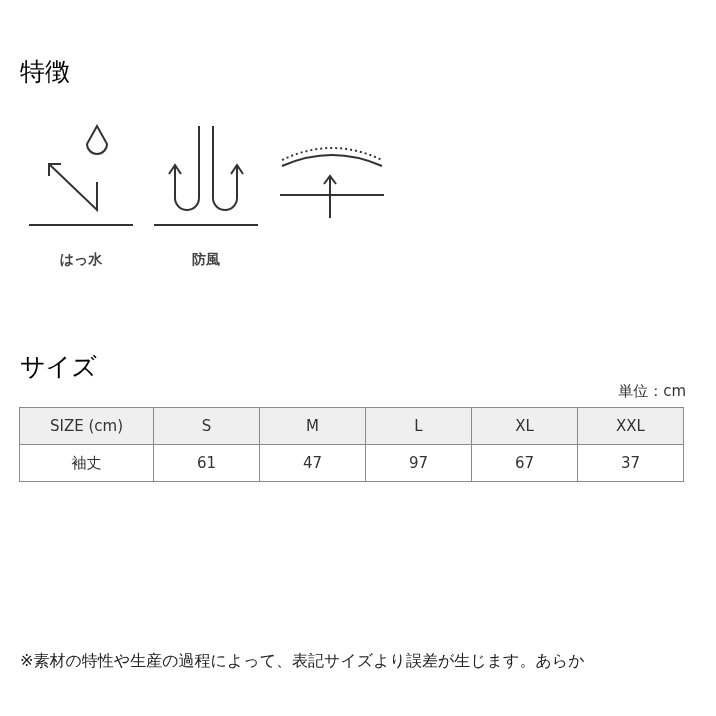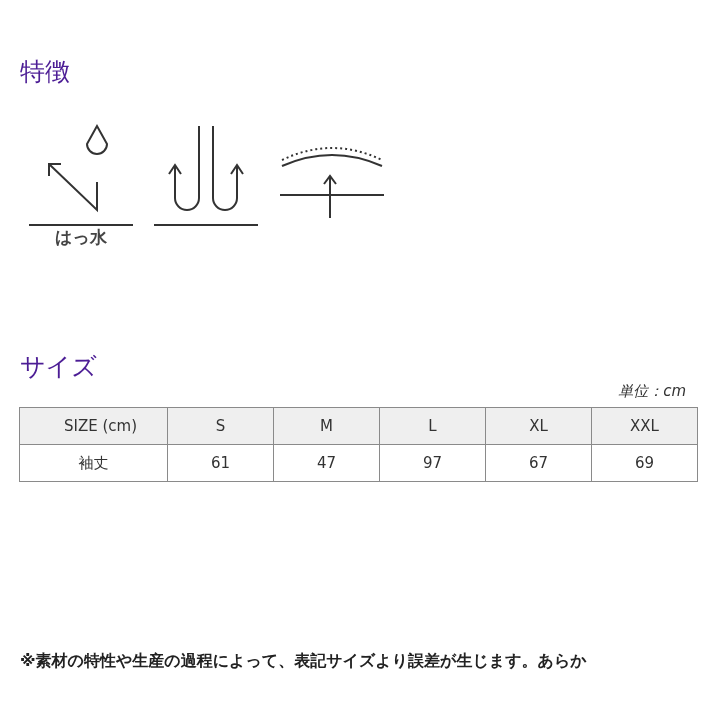--- a/index.html
+++ b/index.html
@@ -1,30 +1,30 @@
 <!DOCTYPE html>
 <html><head>
 <meta charset="utf-8">
 <style>
   html, body { margin:0; padding:0; background:#fff; }
   body { width:716px; height:716px; position:relative; overflow:hidden;
          font-family:"DejaVu Sans", "Liberation Sans", sans-serif; color:#222; }
-  .h { position:absolute; left:20px; font-size:25px; font-weight:500; color:#4c1d95; margin:0; }
+  .h { position:absolute; left:20px; font-size:25px; font-weight:500; color:#000000; margin:0; }
   .feature { position:absolute; top:118px; width:104px; height:150px; }
   .feature svg { position:absolute; left:0; top:0; }
-  .feature .lbl { position:absolute; top:108px; left:0; width:104px; text-align:center;
-                  font-size:17px; font-weight:bold; color:#444; }
-  .unit { position:absolute; right:30px; top:382px; font-size:15px; color:#333;font-style:italic; }
+  .feature .lbl { position:absolute; top:133px; left:0; width:104px; text-align:center;
+                  font-size:14px; font-weight:bold; color:#444; }
+  .unit { position:absolute; right:30px; top:382px; font-size:15px; color:#333; }
   table { position:absolute; left:19px; top:407px; border-collapse:collapse;
           font-size:15px; color:#333; }
   td { border:1.5px solid #8a8a8a; text-align:center; height:36px; padding:0; }
   tr.head td { background:#efefef; }
-  td.c0 { width:133px;padding-left:14px; }
+  td.c0 { width:133px; }
   td.cn { width:105px; }
-  .note { position:absolute; left:20px; top:649px; font-size:16px; line-height:24px; color:#222; width:680px;font-weight:bold; }
+  .note { position:absolute; left:20px; top:649px; font-size:16px; line-height:24px; color:#222; width:680px; }
   .note .l2 { padding-left:16px; }
 </style>
 </head>
 <body>
 
 <h2 class="h" style="top:55px;">特徴</h2>
 
 <div class="feature" style="left:29px;">
   <svg width="104" height="115">
     <path d="M68 8 L58 26 A10 10 0 1 0 78 26 Z" fill="none" stroke="#333" stroke-width="2"></path>
@@ -36,20 +36,21 @@
 </div>
 
 <div class="feature" style="left:154px;">
   <svg width="104" height="115">
     <path d="M45 8 L45 80 A12 12 0 0 1 21 80 L21 48" fill="none" stroke="#333" stroke-width="2"></path>
     <path d="M59 8 L59 80 A12 12 0 0 0 83 80 L83 48" fill="none" stroke="#333" stroke-width="2"></path>
     <polyline points="15,56 21,47 27,56" fill="none" stroke="#333" stroke-width="2"></polyline>
     <polyline points="77,56 83,47 89,56" fill="none" stroke="#333" stroke-width="2"></polyline>
     <line x1="0" y1="107" x2="104" y2="107" stroke="#333" stroke-width="2"></line>
   </svg>
+  <div class="lbl">防風</div>
 </div>
 
 <div class="feature" style="left:280px;">
   <svg width="104" height="115">
     <path d="M2 42 Q52 18 102 42" fill="none" stroke="#333" stroke-width="2" stroke-dasharray="2,3"></path>
     <path d="M2 48 Q52 26 102 48" fill="none" stroke="#333" stroke-width="2"></path>
     <line x1="0" y1="77" x2="104" y2="77" stroke="#333" stroke-width="2"></line>
     <line x1="50" y1="58" x2="50" y2="100" stroke="#333" stroke-width="2"></line>
     <polyline points="44,66 50,58 56,66" fill="none" stroke="#333" stroke-width="2"></polyline>
   </svg>
@@ -67,20 +68,20 @@
     <td class="cn">L</td>
     <td class="cn">XL</td>
     <td class="cn">XXL</td>
   </tr>
   <tr>
     <td>袖丈</td>
     <td>61</td>
     <td>47</td>
     <td>97</td>
     <td>67</td>
-    <td>69</td>
+    <td>37</td>
   </tr>
 </tbody>
   </table>
 
 <div class="note">
   <div>※素材の特性や生産の過程によって、表記サイズより誤差が生じます。あらか</div>
 </div>
 
 </body></html>

